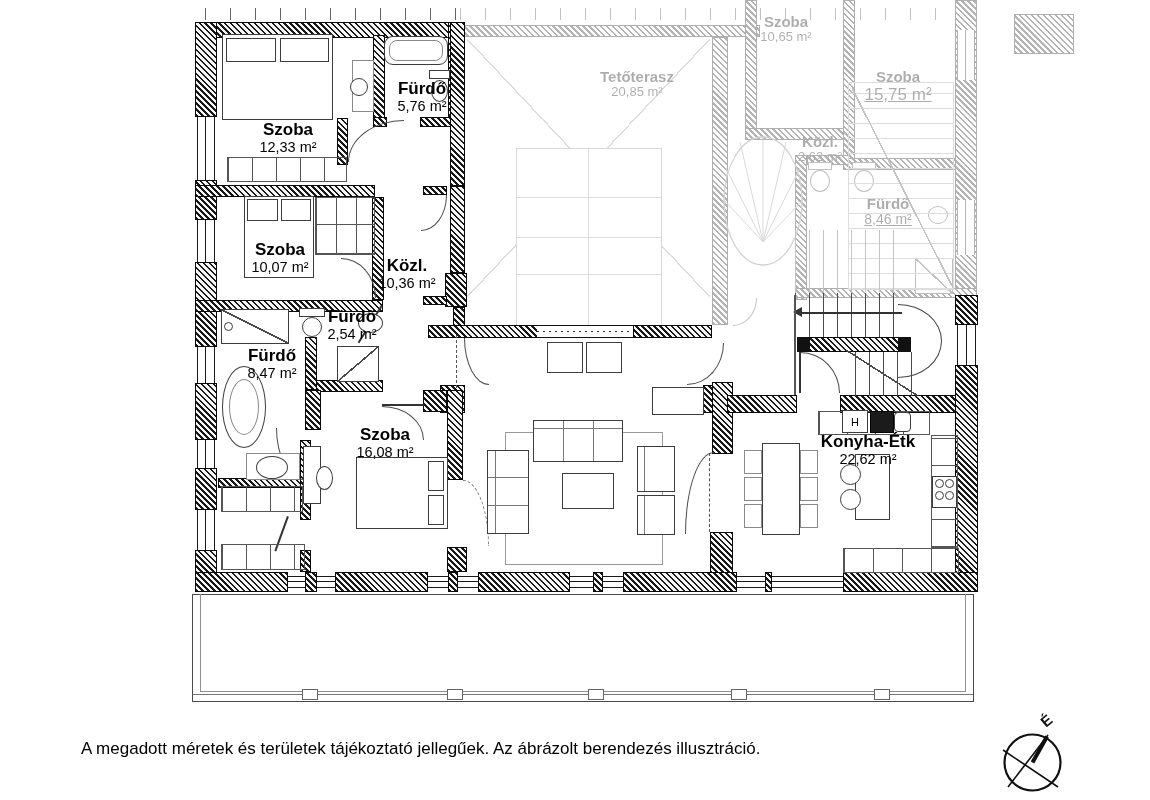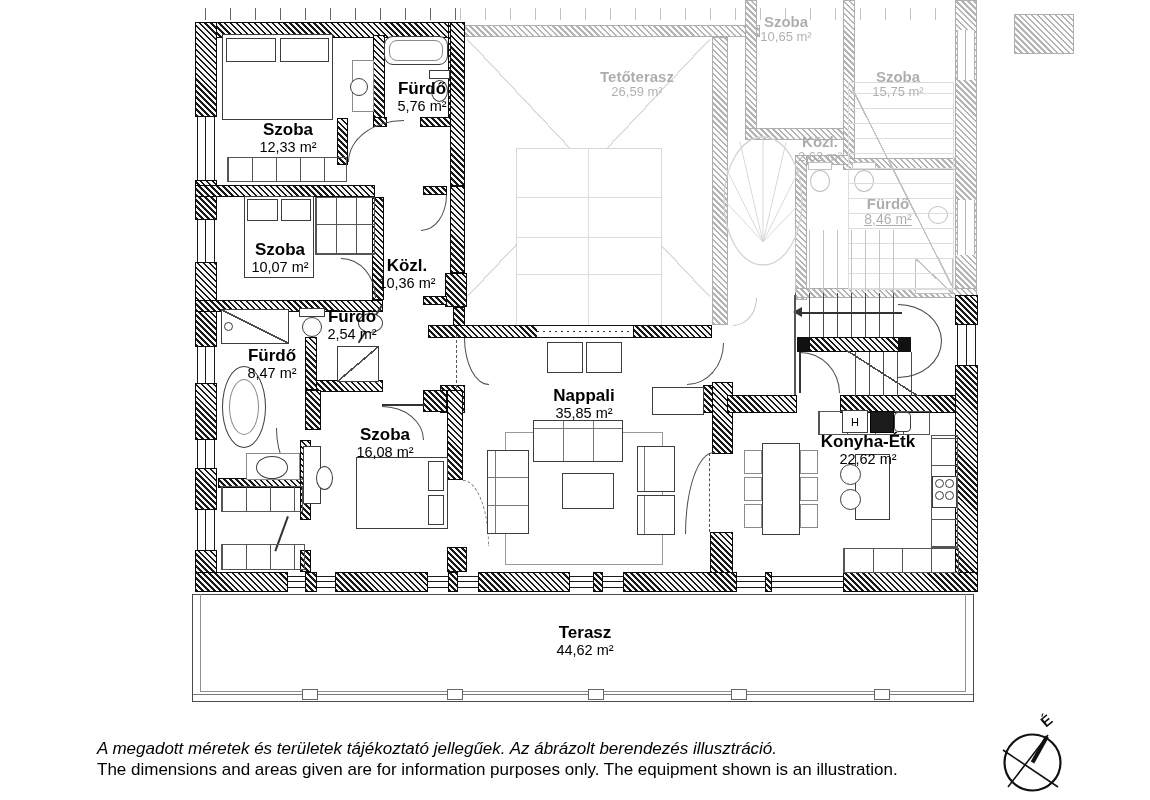--- a/index.html
+++ b/index.html
@@ -91,29 +91,29 @@
       </g>
     </svg>
 
     <div class="stepsh" style="left:848px;top:82px;width:106px;height:208px;"></div>
     <div class="abs diag" style="left:852px;top:88px;width:100px;height:198px;"></div>
 
     <div class="stepsv" style="left:795px;top:230px;width:110px;height:62px;"></div>
 
     <div class="label" style="left:582px;top:68px;width:110px;">
       <div class="rn" style="font-size:15px;">Tetőterasz</div>
-      <div class="ra" style="font-size:13px;">26,59 m²</div>
+      <div class="ra" style="font-size:13px;">20,85 m²</div>
     </div>
     <div class="label" style="left:731px;top:13px;width:110px;">
       <div class="rn" style="font-size:15px;">Szoba</div>
       <div class="ra" style="font-size:13px;">10,65 m²</div>
     </div>
     <div class="label" style="left:843px;top:68px;width:110px;">
       <div class="rn" style="font-size:15px;">Szoba</div>
-      <div class="ra" style="font-size:13px;">15,75 m²</div>
+      <div class="ra" style="font-size:17px;text-decoration:underline;">15,75 m²</div>
     </div>
     <div class="label" style="left:765px;top:133px;width:110px;">
       <div class="rn" style="font-size:15px;">Közl.</div>
       <div class="ra" style="font-size:13px;">2,62 m²</div>
     </div>
     <div class="label" style="left:833px;top:195px;width:110px;">
       <div class="rn" style="font-size:15px;">Fürdő</div>
       <div class="ra" style="font-size:14px;text-decoration:underline;">8,46 m²</div>
     </div>
   </div>
@@ -332,35 +332,26 @@
     <div class="ra">2,54 m²</div>
   </div>
   <div class="label" style="left:217px;top:346px;width:110px;">
     <div class="rn">Fürdő</div>
     <div class="ra">8,47 m²</div>
   </div>
   <div class="label" style="left:330px;top:425px;width:110px;">
     <div class="rn">Szoba</div>
     <div class="ra">16,08 m²</div>
   </div>
-  <div class="label" style="left:529px;top:386px;width:110px;">
-    <div class="rn">Nappali</div>
-    <div class="ra">35,85 m²</div>
-  </div>
   <div class="label" style="left:813px;top:432px;width:110px;">
     <div class="rn">Konyha-Étk</div>
     <div class="ra">22,62 m²</div>
   </div>
-  <div class="label" style="left:530px;top:623px;width:110px;">
-    <div class="rn">Terasz</div>
-    <div class="ra">44,62 m²</div>
-  </div>
-
-  <div class="note" style="left:97px;top:739px;font-style:italic;">A megadott méretek és területek tájékoztató jellegűek. Az ábrázolt berendezés illusztráció.</div>
-  <div class="note" style="left:97px;top:760px;">The dimensions and areas given are for information purposes only. The equipment shown is an illustration.</div>
+
+  <div class="note" style="left:81px;top:739px;">A megadott méretek és területek tájékoztató jellegűek. Az ábrázolt berendezés illusztráció.</div>
 
   <svg class="abs" style="left:1000px;top:712px;width:100px;height:88px;" viewBox="0 0 100 88">
     <circle cx="32.5" cy="50.5" r="28" fill="none" stroke="#111" stroke-width="2.2"></circle>
     <line x1="8" y1="75" x2="48" y2="23" stroke="#111" stroke-width="1.6"></line>
     <line x1="3" y1="38" x2="58" y2="75" stroke="#111" stroke-width="1.6"></line>
     <line x1="32.5" y1="50.5" x2="47" y2="24.5" stroke="#111" stroke-width="4"></line>
     <text x="46" y="16" font-size="15" font-weight="bold" fill="#111" transform="rotate(-40 46 16)" font-family="Liberation Sans, sans-serif">É</text>
   </svg>
 
 </div>

